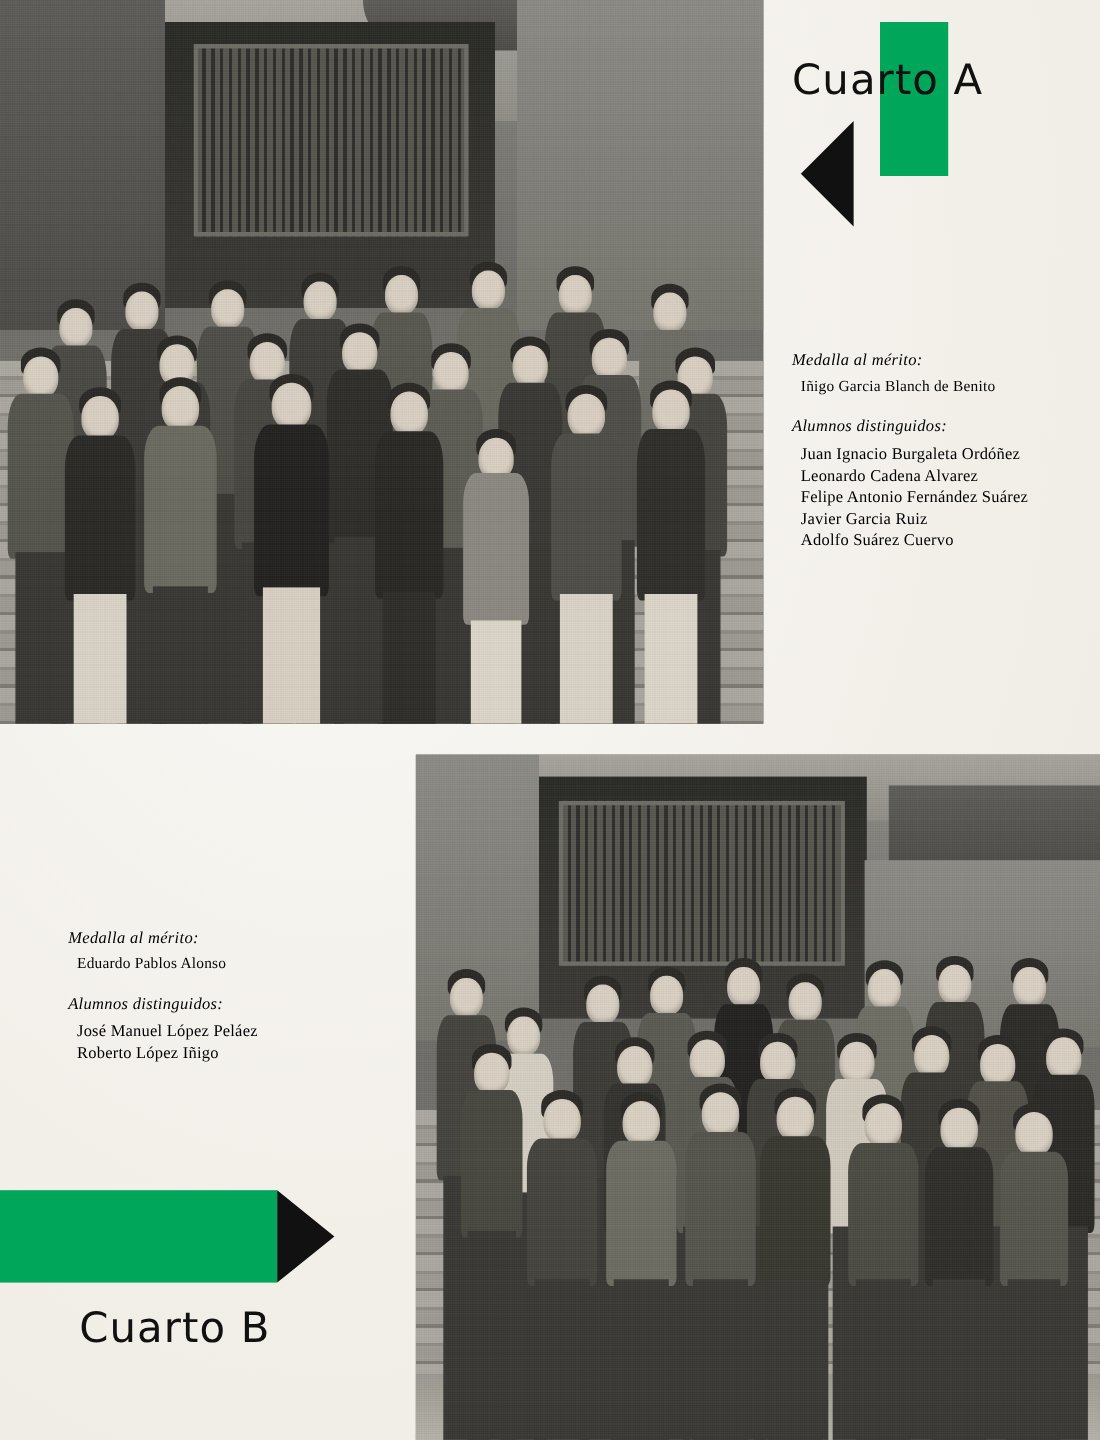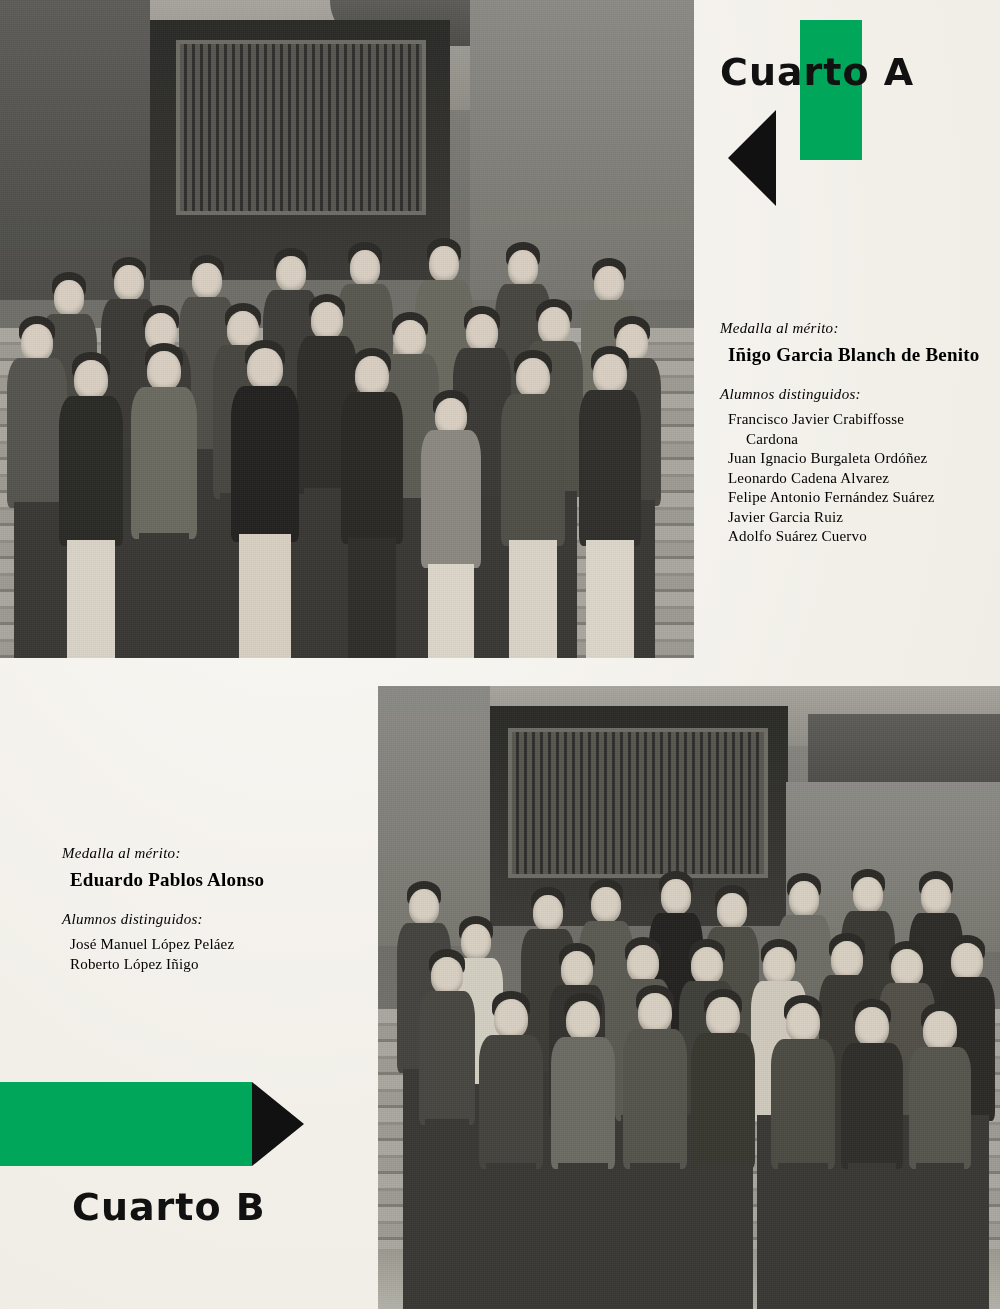--- a/index.html
+++ b/index.html
@@ -131,43 +131,42 @@
     position: absolute;
     width: 0; height: 0;
     border-top: 42px solid transparent;
     border-bottom: 42px solid transparent;
     border-left: 52px solid #111;
   }
 
   .section-title {
     position: absolute;
     font-family: "DejaVu Sans", sans-serif;
-    font-weight: bold;
+    font-weight: normal;
     font-size: 38px;
     letter-spacing: 1px;
     color: #111;
   }
 
   
   .credits {
     position: absolute;
     width: 265px;
     color: #000000;
   }
   .credits .label {
     font-style: italic;
     font-size: 15px;
     margin-bottom: 7px;
     letter-spacing: .3px;
   }
   .credits .medal-name {
-    font-size: 19px;
+    font-size: 14px;
     margin: 0 0 20px 8px;
     letter-spacing: .2px;
-    font-weight: bold;
   }
   .credits ul {
     list-style: none;
     margin: 0;
     padding: 0 0 0 8px;
   }
   .credits li {
     font-size: 15px;
     line-height: 1.30;
     letter-spacing: .2px;
@@ -342,24 +341,20 @@
 
 <div class="banner-green" style="left:800px; top:20px; width:62px; height:140px;"></div>
 <div class="arrow-left" style="left:728px; top:110px;"></div>
 <div class="section-title" style="left:720px; top:50px;">Cuarto A</div>
 
 <div class="credits" style="left:720px; top:320px;">
   <div class="label">Medalla al mérito:</div>
   <div class="medal-name">Iñigo Garcia Blanch de Benito</div>
   <div class="label">Alumnos  distinguidos:</div>
   <ul>
-    <li>
-      <span>Francisco   Javier   Crabiffosse</span>
-      <span class="cont">Cardona</span>
-    </li>
     <li>Juan Ignacio Burgaleta Ordóñez</li>
     <li>Leonardo  Cadena  Alvarez</li>
     <li>Felipe Antonio Fernández Suárez</li>
     <li>Javier  Garcia  Ruiz</li>
     <li>Adolfo  Suárez  Cuervo</li>
   </ul>
 </div>
 
 <div class="credits" style="left:62px; top:845px; width:250px;">
   <div class="label">Medalla al mérito:</div>

